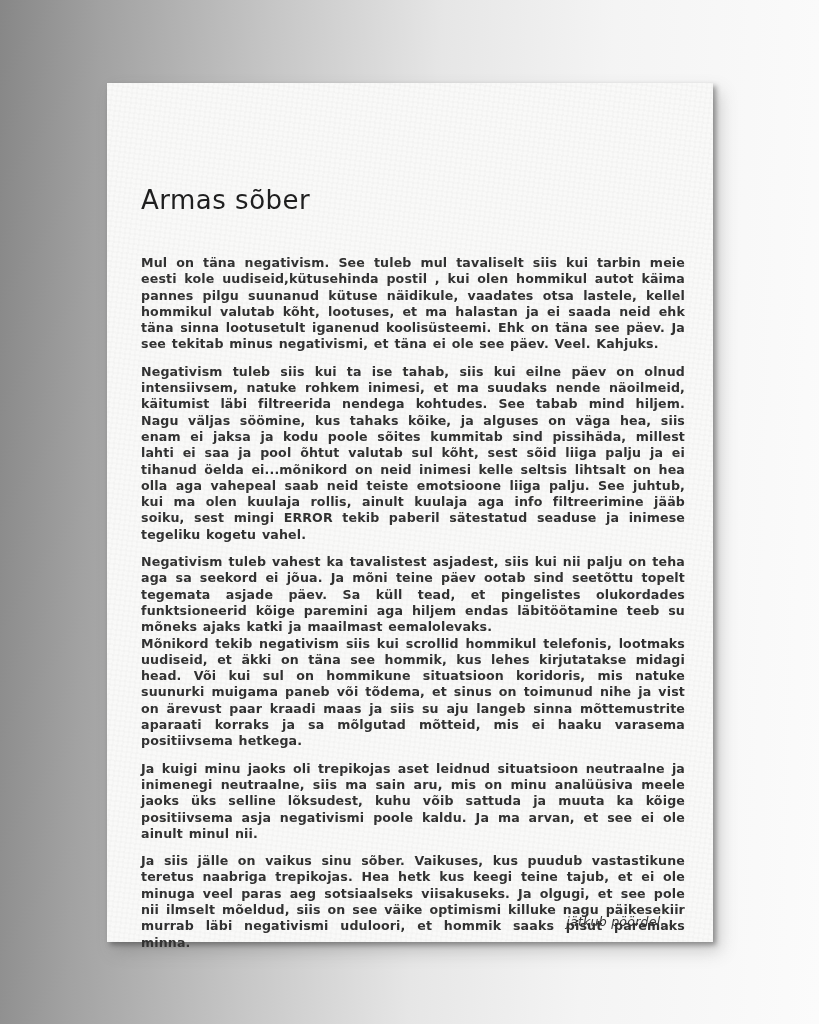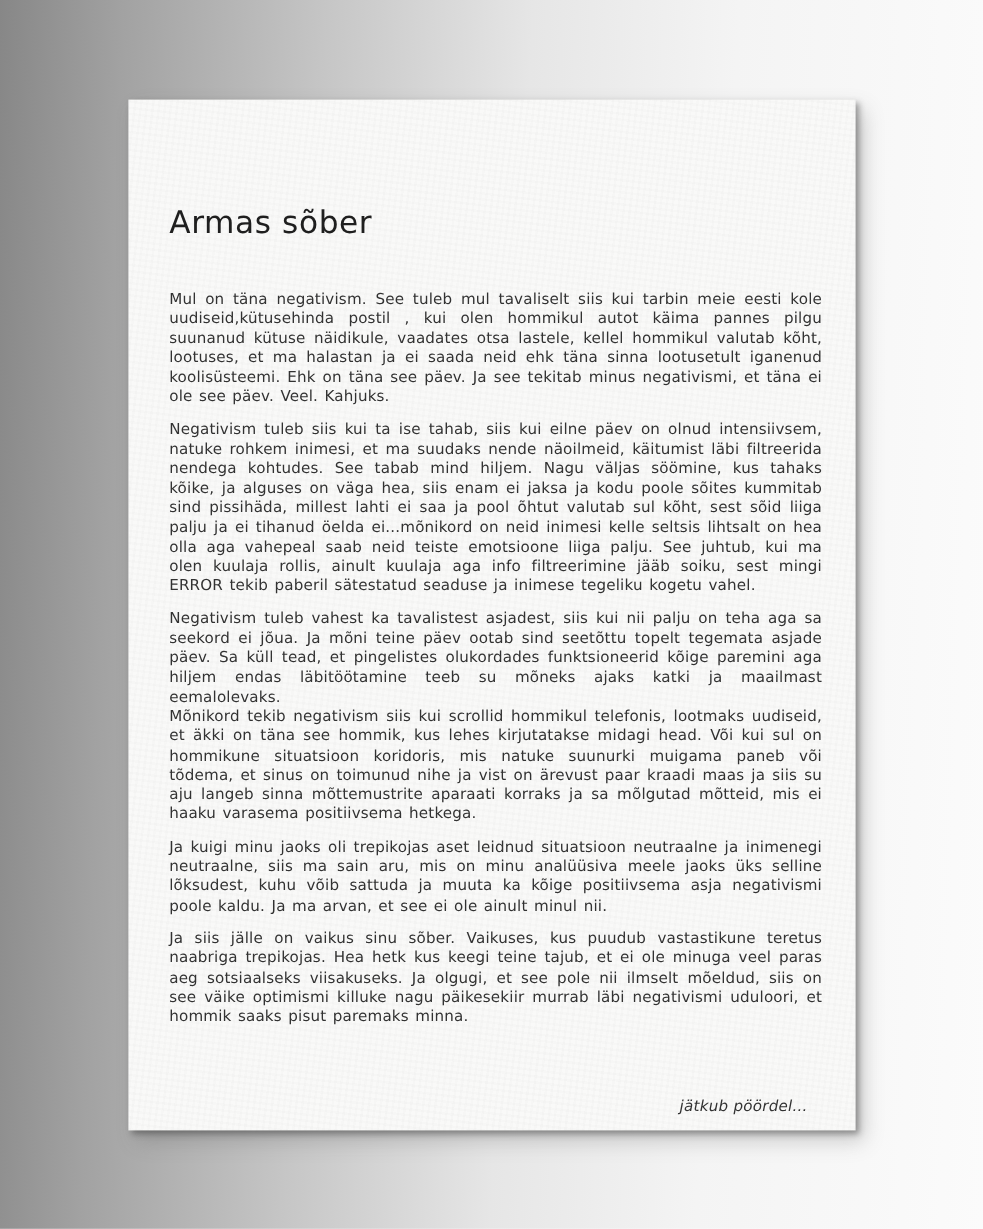--- a/index.html
+++ b/index.html
@@ -35,40 +35,42 @@
       repeating-linear-gradient(97deg, rgba(0,0,0,0.013) 0 2px, rgba(0,0,0,0) 2px 5px);
     box-shadow:
       3px 3px 5px rgba(50,50,50,0.45),
       7px 9px 16px rgba(90,90,90,0.28);
   }
 
   .sheet-inner {
     box-sizing: border-box;
     width: 100%;
     height: 100%;
-    padding: 88px 28px 0 34px;
+    padding: 70px 28px 0 34px;
     color: #303030;
+    margin-top: 32px;
   }
 
   .letter-title {
     margin: 0 0 40px 0;
     font-size: 26px;
     font-weight: 400;
     letter-spacing: 0.5px;
     color: #1f1f1f;
   }
 
   .body-par {
     margin: 0 0 11px 0;
     font-size: 12.6px;
     line-height: 16.3px;
     letter-spacing: 0.15px;
     word-spacing: 1.2px;
     text-align: justify;
     color: #323232;
+    font-weight: bold;
   }
   .body-par.no-gap {
     margin-bottom: 0;
   }
 
   .continuation {
     position: absolute;
     right: 40px;
     bottom: 13px;
     margin: 0;

